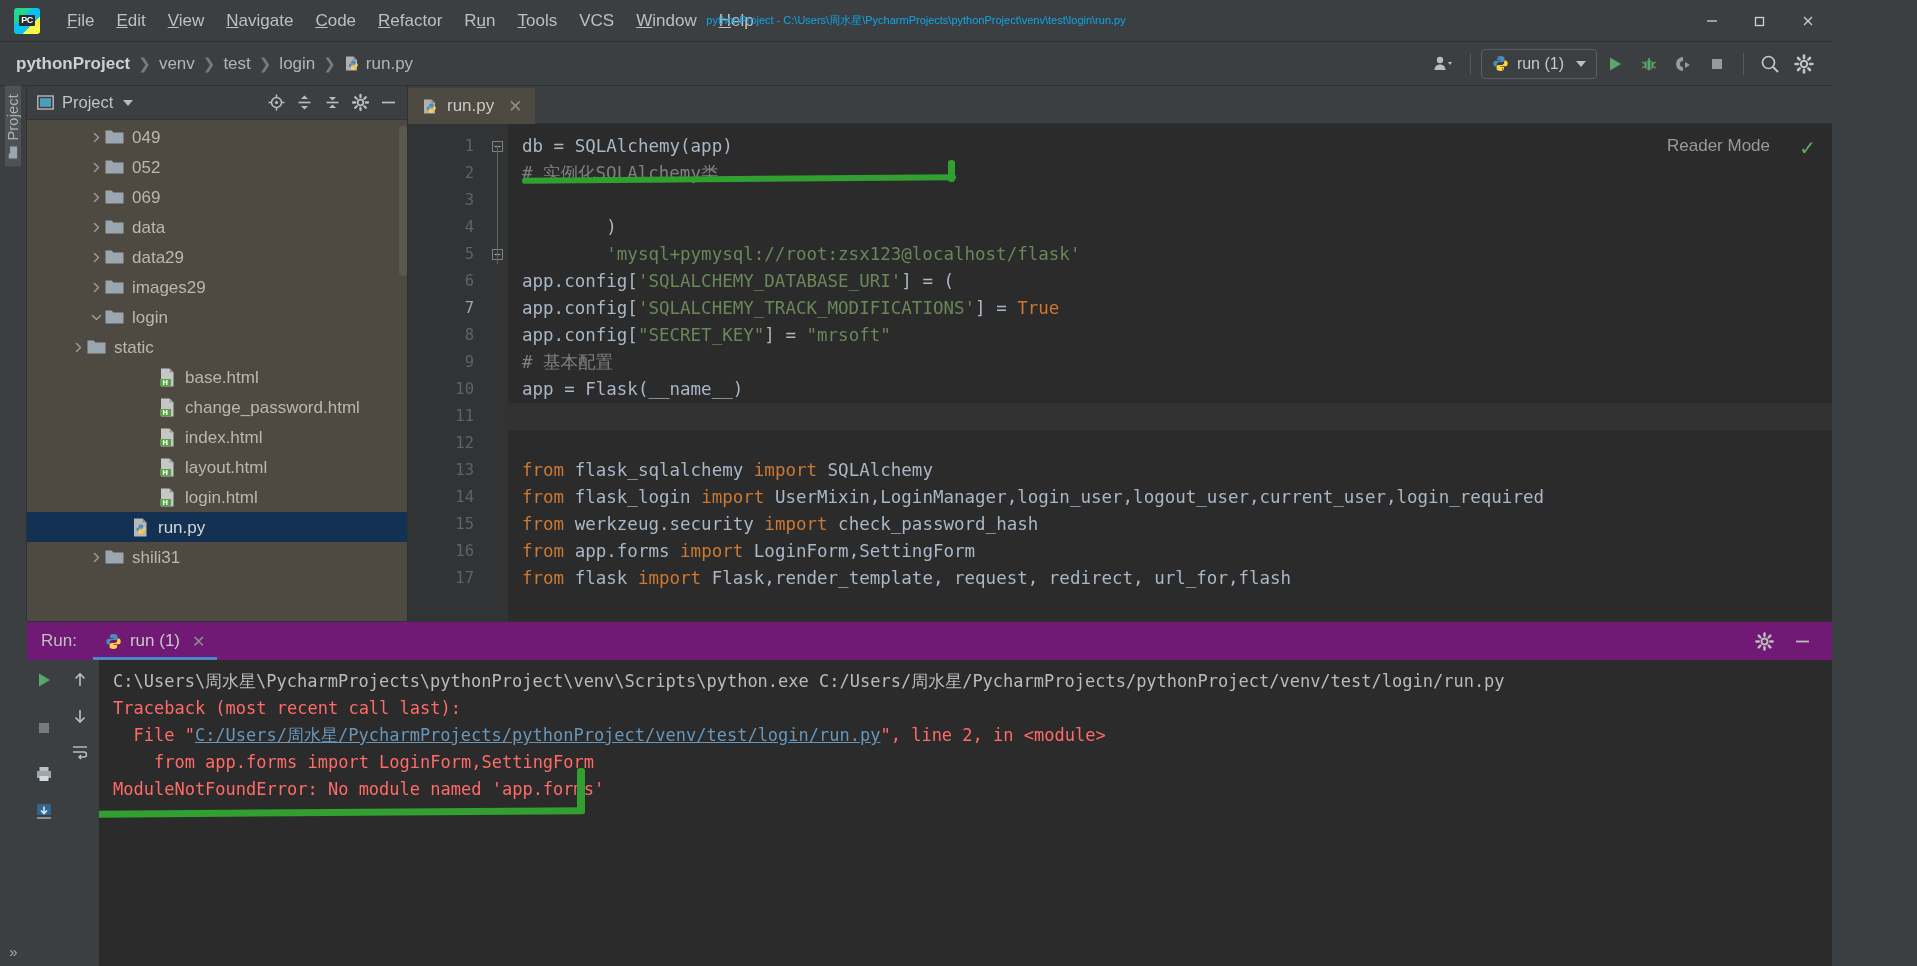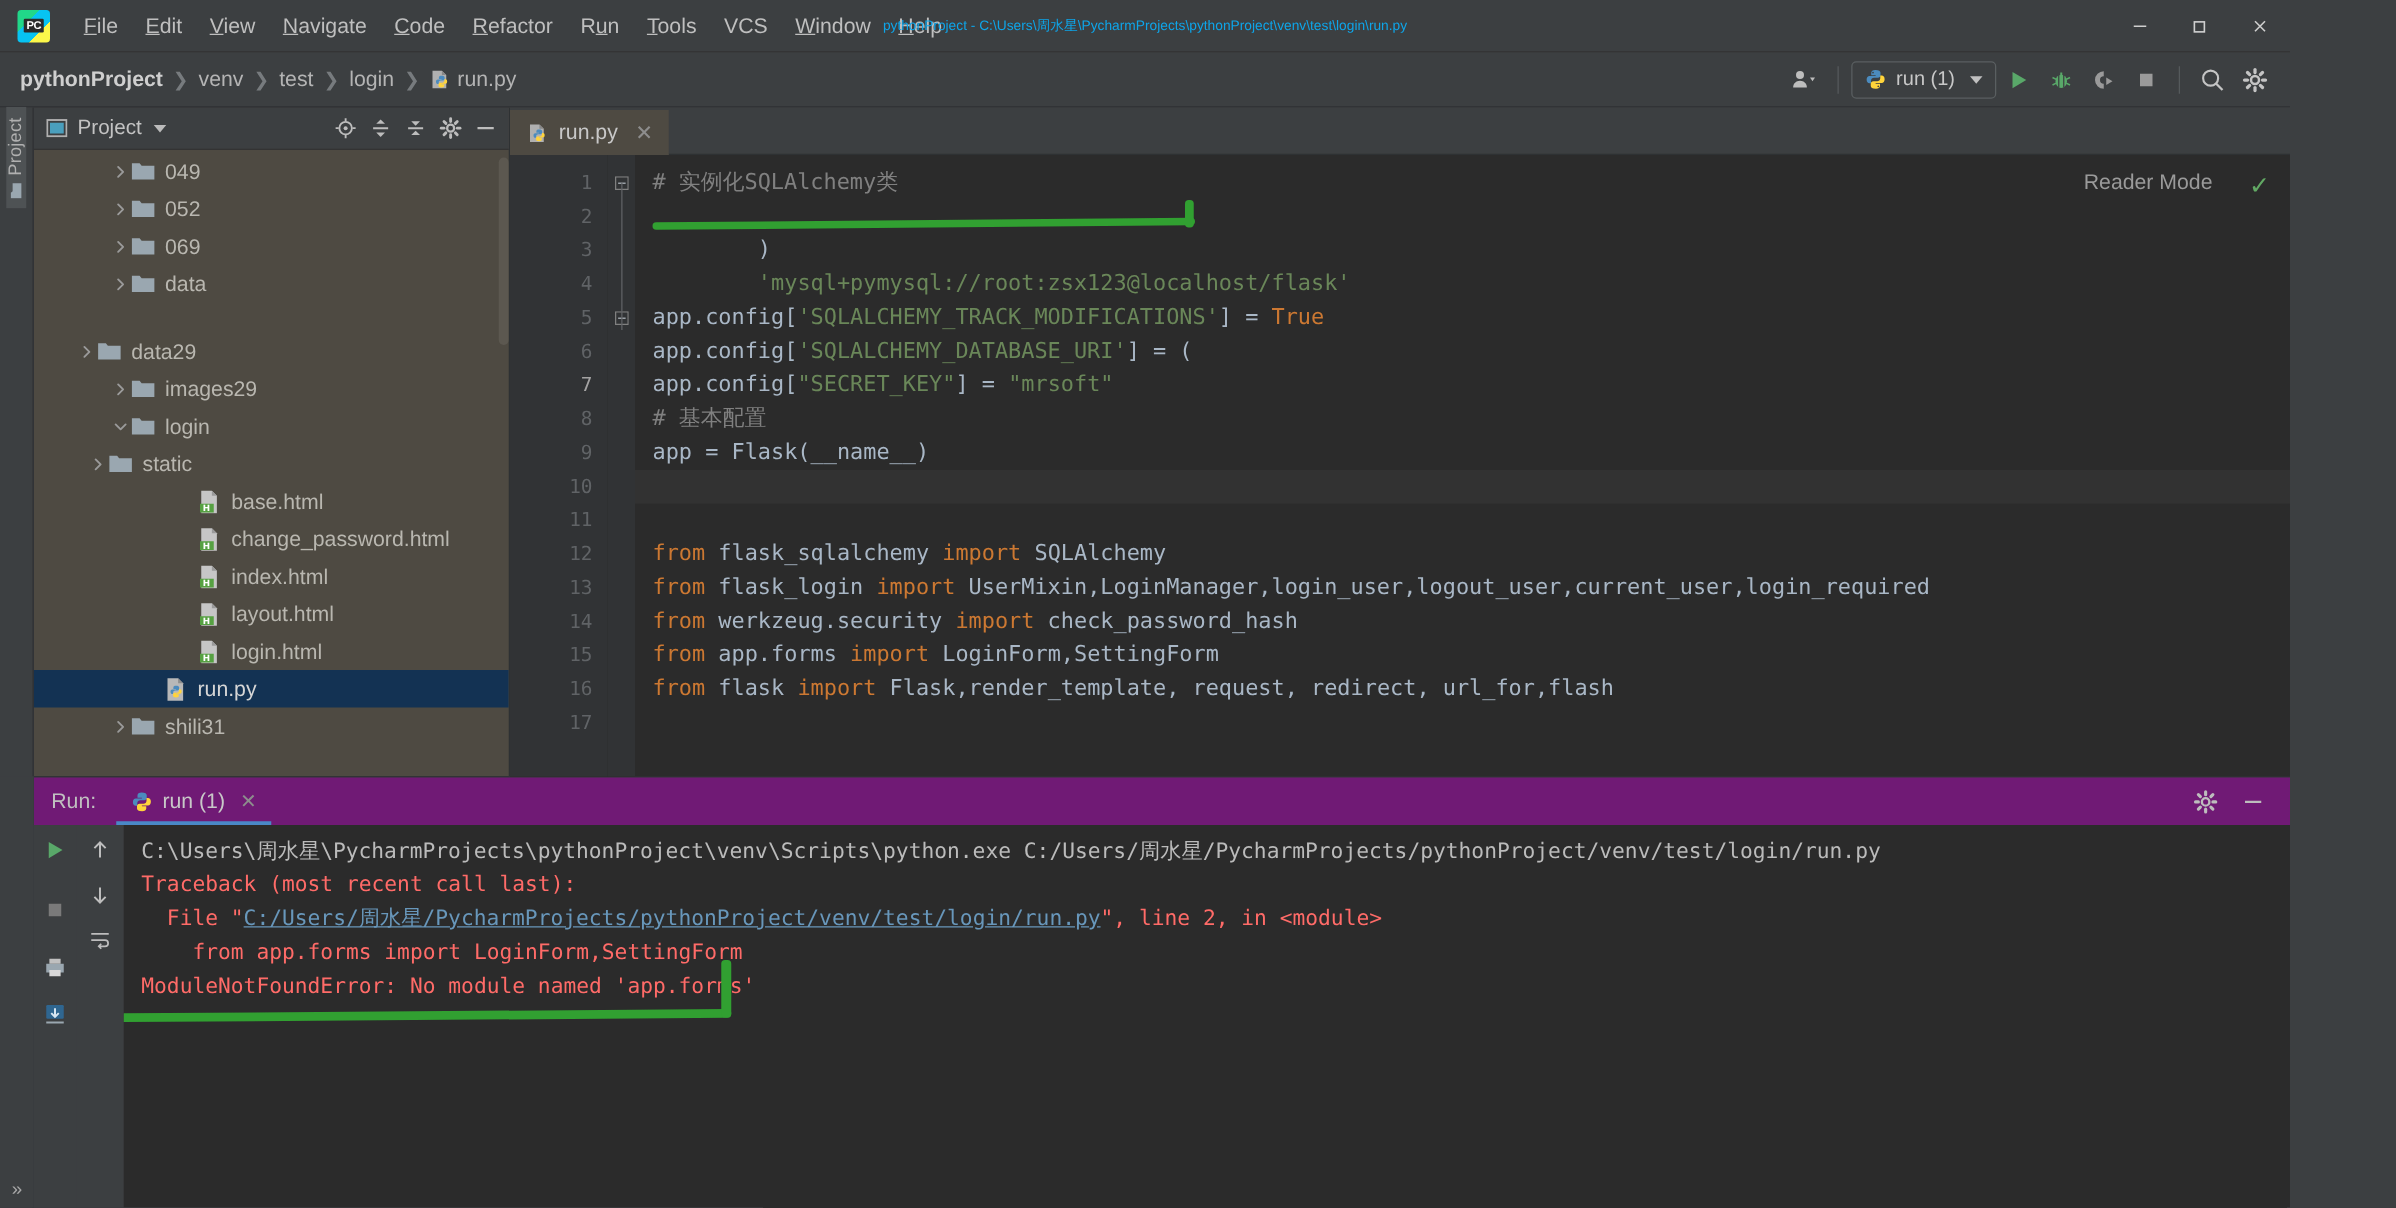--- a/index.html
+++ b/index.html
@@ -481,21 +481,21 @@
                     <path d="M3.5 1.5 L7.5 5.5 L3.5 9.5" stroke="#9a9a9a" stroke-width="1.5" fill="none" stroke-linecap="round" stroke-linejoin="round"></path>
                   </svg>
                 </span>
                 <span class="folder">
                   <svg width="19" height="16" viewBox="0 0 19 16">
                     <path d="M0.5 1.5h6.2l1.6 2h10.2v11H0.5z" fill="#9aa7b0"></path>
                   </svg>
                 </span>
                 <span class="fname">data</span>
               </div>
-              <div class="trow" style="padding-left: 33px; margin-top: 24px;">
+              <div class="trow" style="padding-left: 60px;">
                 <span class="arrow">
                   <svg width="11" height="11" viewBox="0 0 11 11">
                     <path d="M3.5 1.5 L7.5 5.5 L3.5 9.5" stroke="#9a9a9a" stroke-width="1.5" fill="none" stroke-linecap="round" stroke-linejoin="round"></path>
                   </svg>
                 </span>
                 <span class="folder">
                   <svg width="19" height="16" viewBox="0 0 19 16">
                     <path d="M0.5 1.5h6.2l1.6 2h10.2v11H0.5z" fill="#9aa7b0"></path>
                   </svg>
                 </span>
@@ -680,26 +680,27 @@
                 <div class="foldmark"></div>
                 <div class="foldmark"></div>
               <div class="foldmark">
                 <svg width="11" height="11" viewBox="0 0 11 11">
                     <rect x="0.5" y="0.5" width="10" height="10" fill="none" stroke="#808080" stroke-width="1"></rect>
                     <line x1="2.5" y1="5.5" x2="8.5" y2="5.5" stroke="#9aa0a6" stroke-width="1.2"></line>
                   </svg>
               </div>
             </div>
             <div class="codearea" id="codearea">
+              <div class="cline"><span class="id">db = SQLAlchemy(app)</span></div>
                 <div class="cline"><span class="cmt"># 实例化SQLAlchemy类</span></div>
                 <div class="cline">&nbsp;</div>
                 <div class="cline"><span class="id">        )</span></div>
                 <div class="cline"><span class="id">        </span><span class="str">'mysql+pymysql://root:zsx123@localhost/flask'</span></div>
+                <div class="cline"><span class="id">app.config[</span><span class="str">'SQLALCHEMY_DATABASE_URI'</span><span class="id">] = (</span></div>
                 <div class="cline"><span class="id">app.config[</span><span class="str">'SQLALCHEMY_TRACK_MODIFICATIONS'</span><span class="id">] = </span><span class="kw">True</span></div>
-                <div class="cline"><span class="id">app.config[</span><span class="str">'SQLALCHEMY_DATABASE_URI'</span><span class="id">] = (</span></div>
                 <div class="cline"><span class="id">app.config[</span><span class="str">"SECRET_KEY"</span><span class="id">] = </span><span class="str">"mrsoft"</span></div>
                 <div class="cline"><span class="cmt"># 基本配置</span></div>
                 <div class="cline"><span class="id">app = Flask(__name__)</span></div>
                 <div class="cline current">&nbsp;</div>
                 <div class="cline">&nbsp;</div>
                 <div class="cline"><span class="kw">from</span><span class="id"> flask_sqlalchemy </span><span class="kw">import</span><span class="id"> SQLAlchemy</span></div>
                 <div class="cline"><span class="kw">from</span><span class="id"> flask_login </span><span class="kw">import</span><span class="id"> UserMixin,LoginManager,login_user,logout_user,current_user,login_required</span></div>
                 <div class="cline"><span class="kw">from</span><span class="id"> werkzeug.security </span><span class="kw">import</span><span class="id"> check_password_hash</span></div>
                 <div class="cline"><span class="kw">from</span><span class="id"> app.forms </span><span class="kw">import</span><span class="id"> LoginForm,SettingForm</span></div>
                 <div class="cline"><span class="kw">from</span><span class="id"> flask </span><span class="kw">import</span><span class="id"> Flask,render_template, request, redirect, url_for,flash</span></div>

